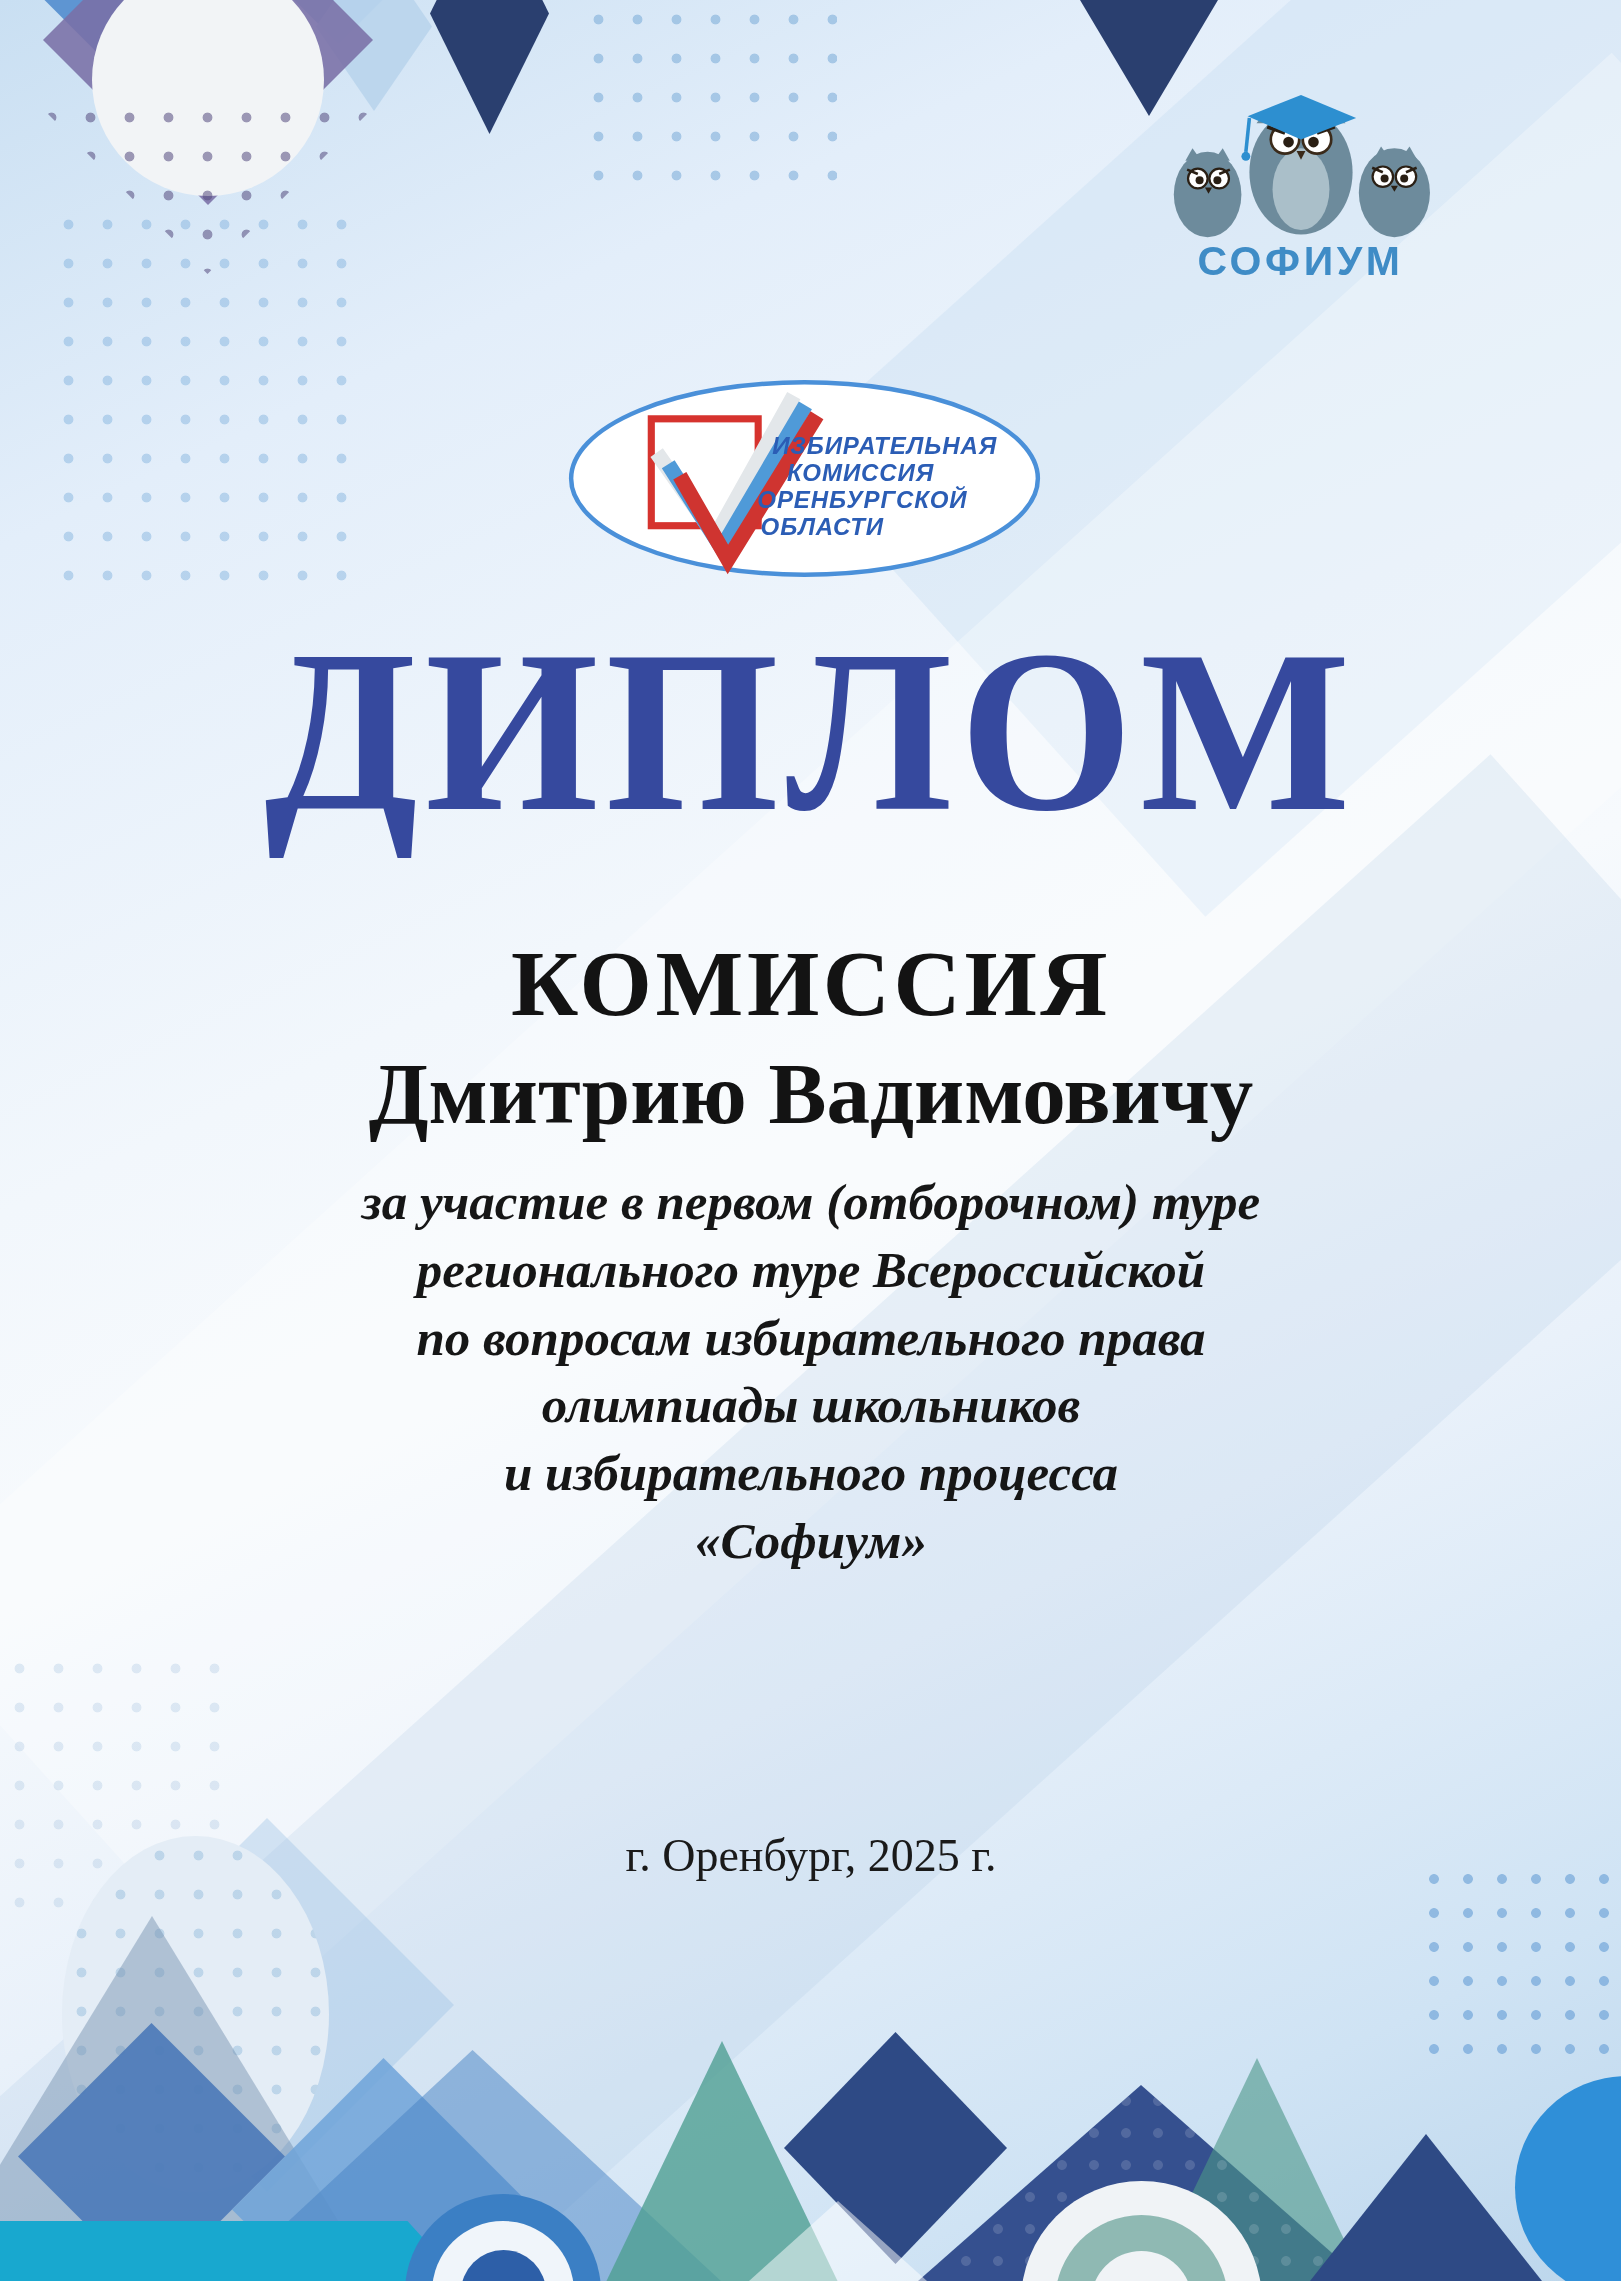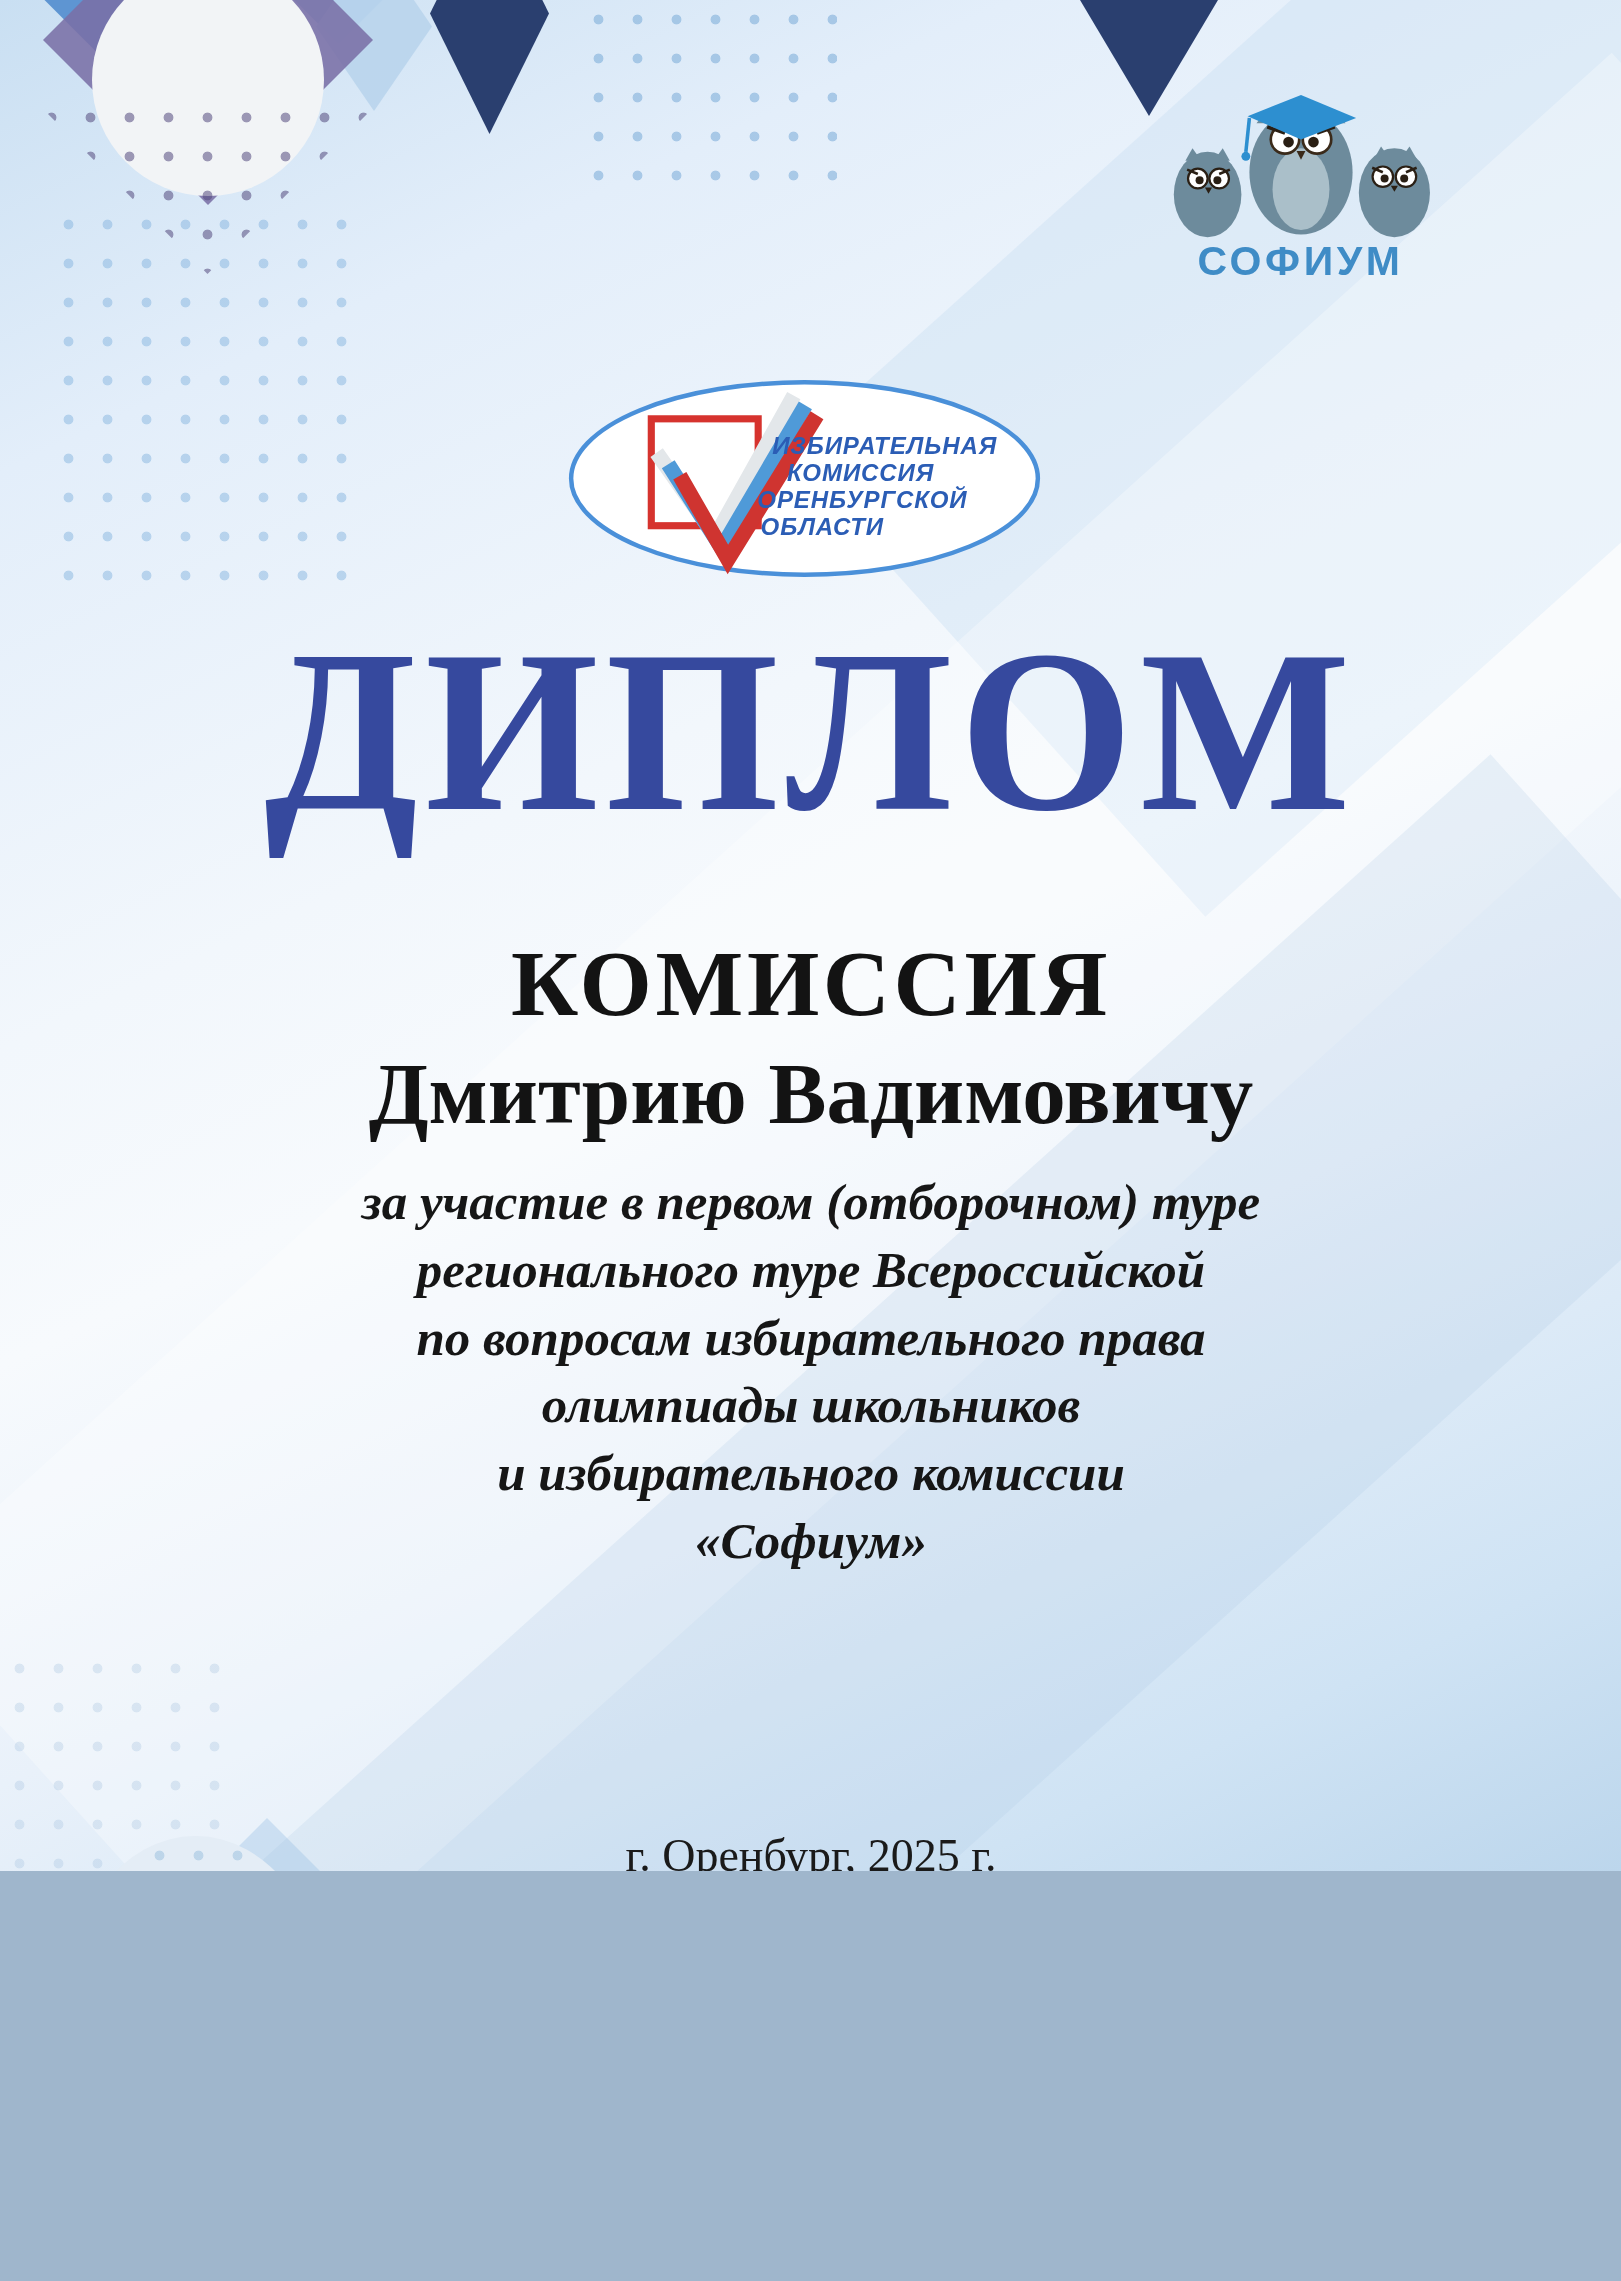--- a/index.html
+++ b/index.html
@@ -1,17 +1,17 @@
 <!DOCTYPE html>
 <html style="font-size:14.3px"><head>
 <meta charset="utf-8">
 <style>
   html,body{margin:0;padding:0;background:#9fb6cc;}
   .page{
-    position:relative;width:1622px;height:1871px;overflow:hidden;
+    position:relative;width:1622px;height:2281px;overflow:hidden;
     background:linear-gradient(155deg,#c9dff2 0%,#e3eefa 18%,#f2f7fc 40%,#f7fafd 52%,#e9f1fa 68%,#cfe3f4 88%,#bcd6ec 100%);
     font-family:"Liberation Serif","DejaVu Serif",serif;
   }
   .abs{position:absolute;}
   
   .diamond{clip-path:polygon(50% 0,100% 50%,50% 100%,0 50%);}
   .tri-down{clip-path:polygon(0 0,100% 0,50% 100%);}
   .tri-up{clip-path:polygon(50% 0,100% 100%,0 100%);}
   .dots{background-image:radial-gradient(circle,var(--dc,rgba(120,170,215,.5)) 4.5px,transparent 5.3px);background-size:39px 39px;}
   .band{transform:rotate(-42deg);transform-origin:center;}
@@ -164,21 +164,21 @@
     <div class="title">ДИПЛОМ</div>
 
     <div class="surname">КОМИССИЯ</div>
     <div class="fullname">Дмитрию Вадимовичу</div>
 
     <div class="bodytext">
       <div>за участие в первом (отборочном) туре</div>
       <div>регионального туре Всероссийской</div>
       <div>по вопросам избирательного права</div>
       <div>олимпиады школьников</div>
-      <div>и избирательного комиссии</div>
+      <div>и избирательного процесса</div>
       <div>«Софиум»</div>
     </div>
 
 
     <div class="placedate">г. Оренбург, 2025 г.</div>
 
   </div>
 </div>
 
 

